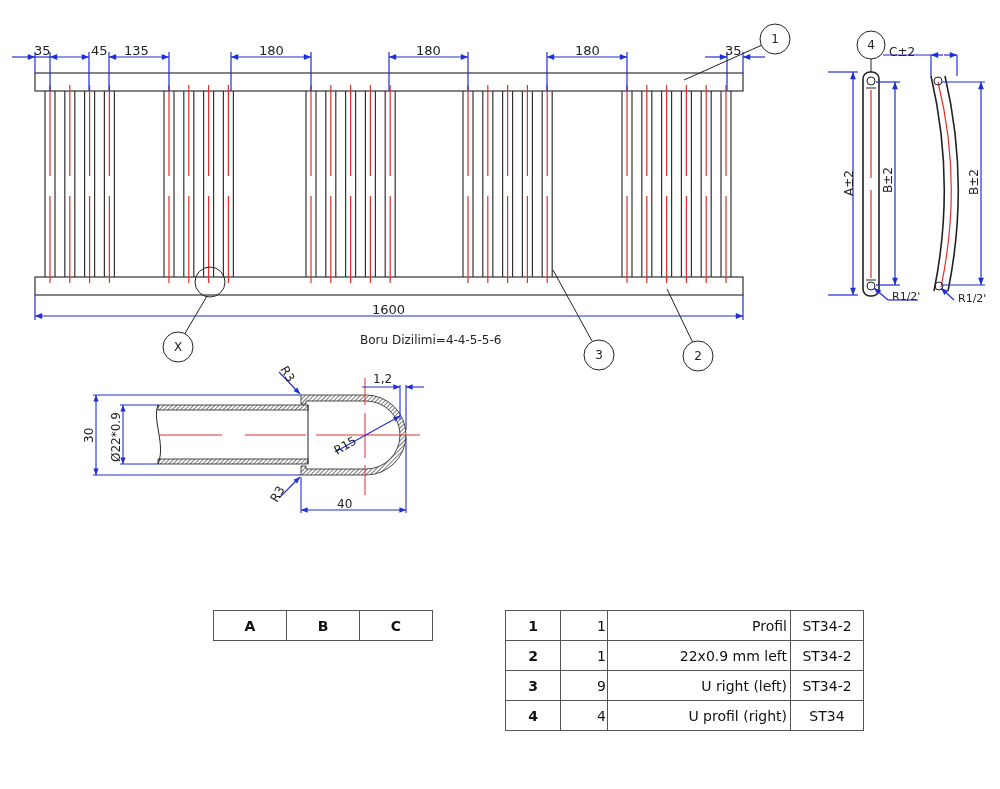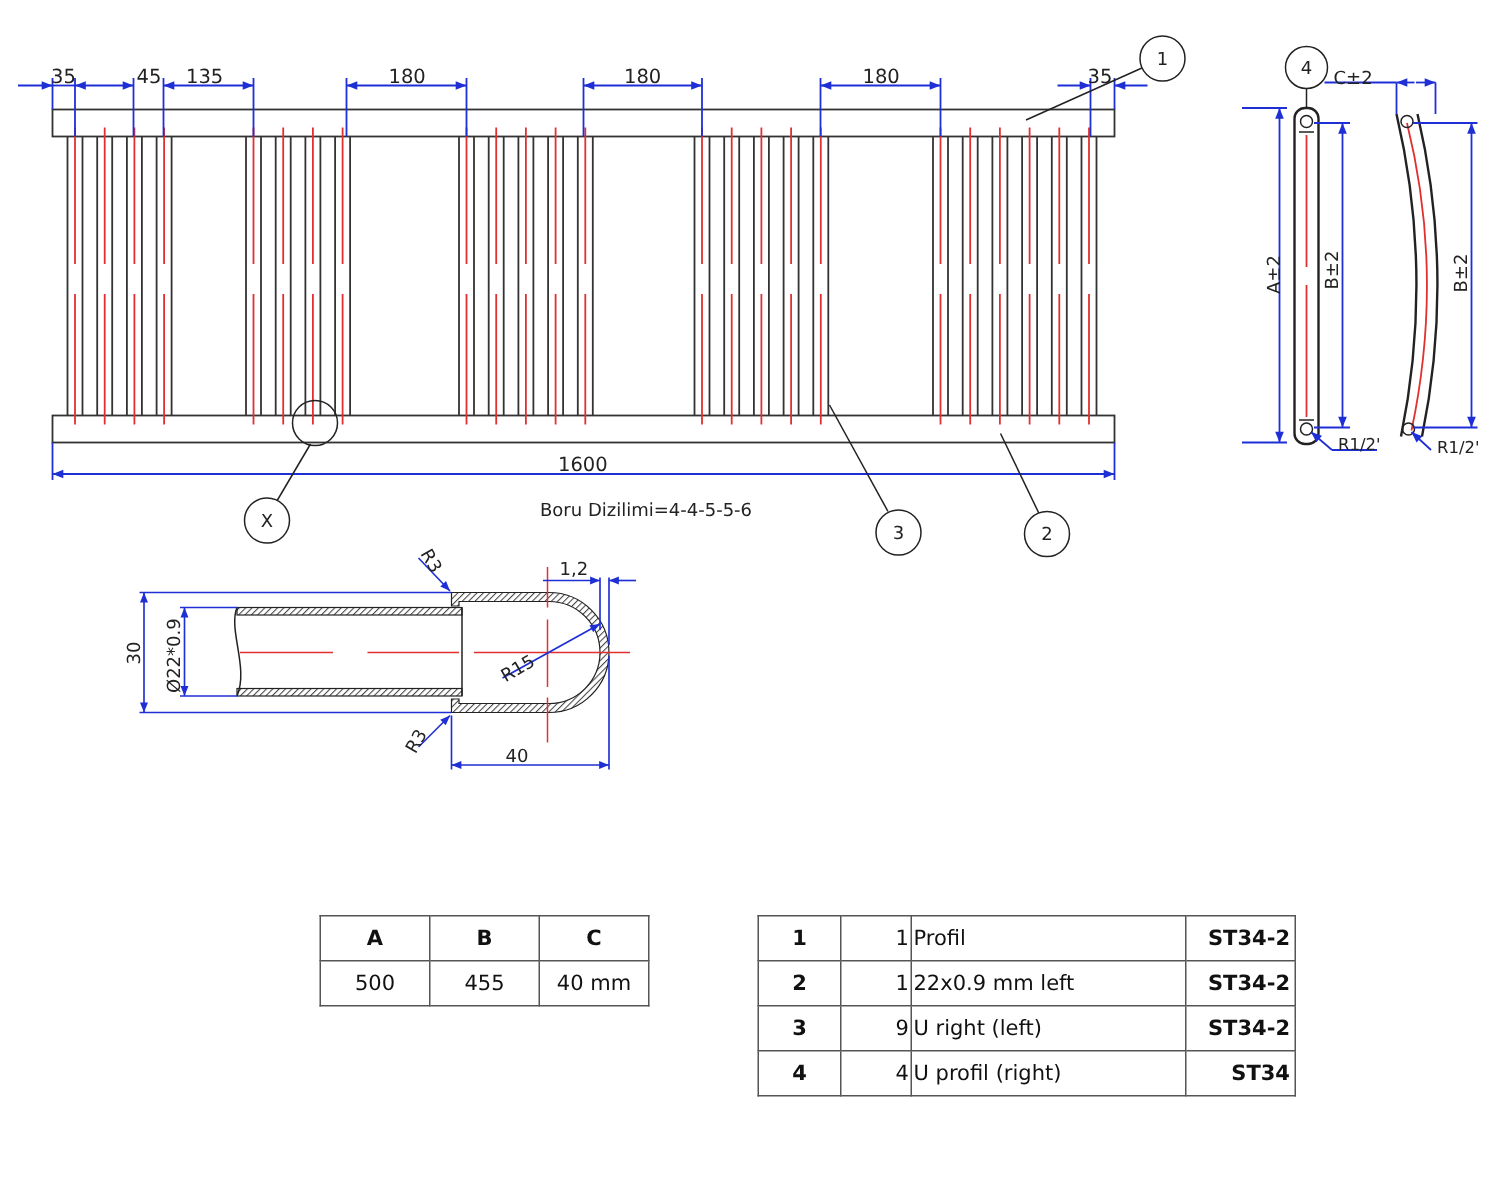--- a/index.html
+++ b/index.html
@@ -9,22 +9,22 @@
   .lbl { font-family: "DejaVu Sans", sans-serif; font-size: 11px; fill: #222; }
   .balloon-txt { font-family: "DejaVu Sans", sans-serif; font-size: 12px; fill: #222; text-anchor: middle; dominant-baseline: central; }
   table.t { position: absolute; border-collapse: collapse; font-family: "DejaVu Sans", sans-serif; font-size: 14px; color: #111; }
   table.t td { border: 1px solid #555; height: 29px; padding: 0 3px; }
   #dims-table { left: 213px; top: 610px; }
   #dims-table td { width: 66px; text-align: center; }
   #dims-table tr.hdr td { font-weight: bold; }
   #parts-table { left: 505px; top: 610px; }
   #parts-table td.no { width: 48px; text-align: center; font-weight: bold; }
   #parts-table td.qty { width: 42px; text-align: right; padding-right: 1px; }
-  #parts-table td.desc { width: 178px; text-align: left; padding-left: 1px; }
-  #parts-table td.mat { width: 66px; text-align: right; font-weight: bold; }
+  #parts-table td.desc { width: 178px; text-align: right; padding-left: 1px; }
+  #parts-table td.mat { width: 66px; text-align: center; }
 </style>
 </head>
 <body>
 
 <svg id="drawing" width="1000" height="789" viewBox="0 0 1000 789">
   <defs>
     <marker id="arr" viewBox="0 0 10 10" refX="10" refY="5" markerWidth="9" markerHeight="6" orient="auto-start-reverse">
       <path d="M0,1 L10,5 L0,9 z" fill="#1f2fd6"></path>
     </marker>
     <pattern id="hatch" width="3" height="3" patternUnits="userSpaceOnUse" patternTransform="rotate(45)">
@@ -335,25 +335,20 @@
   </g>
 </svg>
 
 <table class="t" id="dims-table">
   <tbody>
       <tr class="hdr">
     <td>A</td>
     <td>B</td>
     <td>C</td>
   </tr>
-  <tr>
-    <td>500</td>
-    <td>455</td>
-    <td>40 mm</td>
-  </tr>
 </tbody>
   </table>
 
 <table class="t" id="parts-table">
   <tbody>
       <tr>
     <td class="no">1</td>
     <td class="qty">1</td>
     <td class="desc">Profil</td>
     <td class="mat">ST34-2</td>

